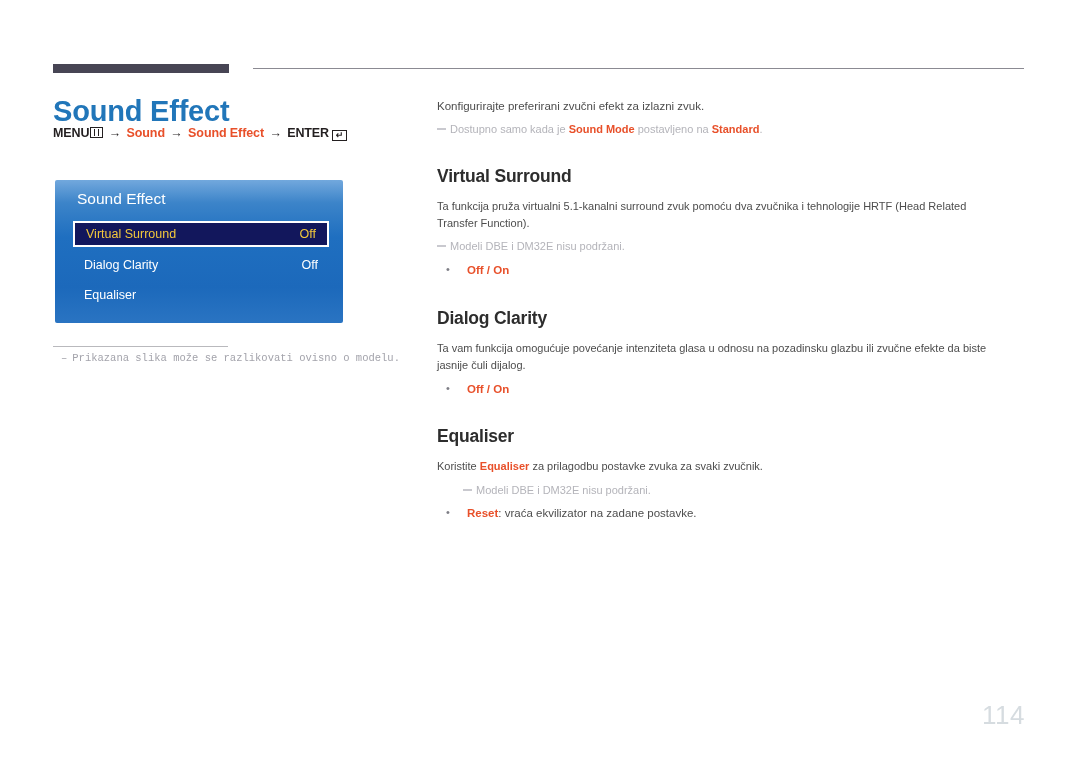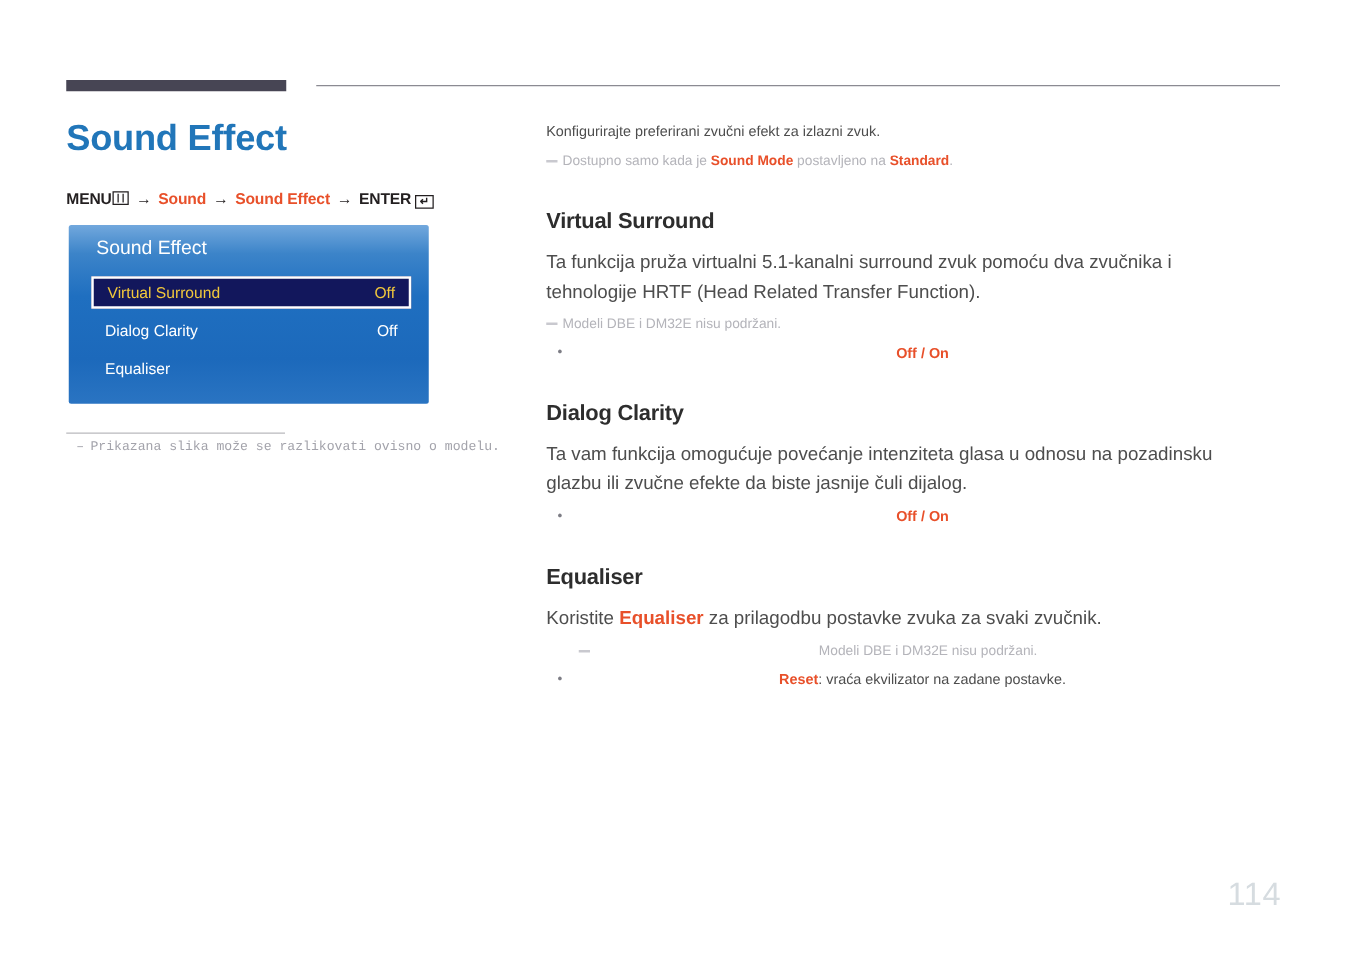--- a/index.html
+++ b/index.html
@@ -43,21 +43,20 @@
   }
   .page-title {
     font-size: 29px;
     font-weight: bold;
     color: #2176b9;
     letter-spacing: -0.2px;
     line-height: 1.05;
     margin: 0;
   }
   .menu-path {
-    margin-top: 26px;
     font-size: 12.5px;
     font-weight: bold;
     color: #231f20;
     white-space: nowrap;
     letter-spacing: -0.1px;
   }
   .menu-path .accent { color: #e8502a; }
   .menu-path .arrow { color: #231f20; font-weight: normal; padding: 0 2px; }
   .glyph-menu {
     display: inline-block;
@@ -201,32 +200,31 @@
   h2.sect {
     font-size: 17.5px;
     font-weight: bold;
     color: #2d2d2d;
     margin: 0 0 11px 0;
     letter-spacing: -0.2px;
   }
   .sect-block { margin-top: 28px; }
 
   p.body {
-    font-size: 15px;
+    font-size: 11px;
     color: #4d4d4d;
     line-height: 1.55;
     margin: 0;
   }
   p.body .accent { color: #e8502a; font-weight: bold; }
 
   ul.bullets {
     list-style: none;
     margin: 7px 0 0 0;
     padding: 0;
-    text-align: center;
   }
   ul.bullets > li {
     position: relative;
     padding-left: 30px;
     font-size: 11.5px;
     color: #4d4d4d;
     line-height: 1.5;
     margin-bottom: 6px;
   }
   ul.bullets > li::before {

